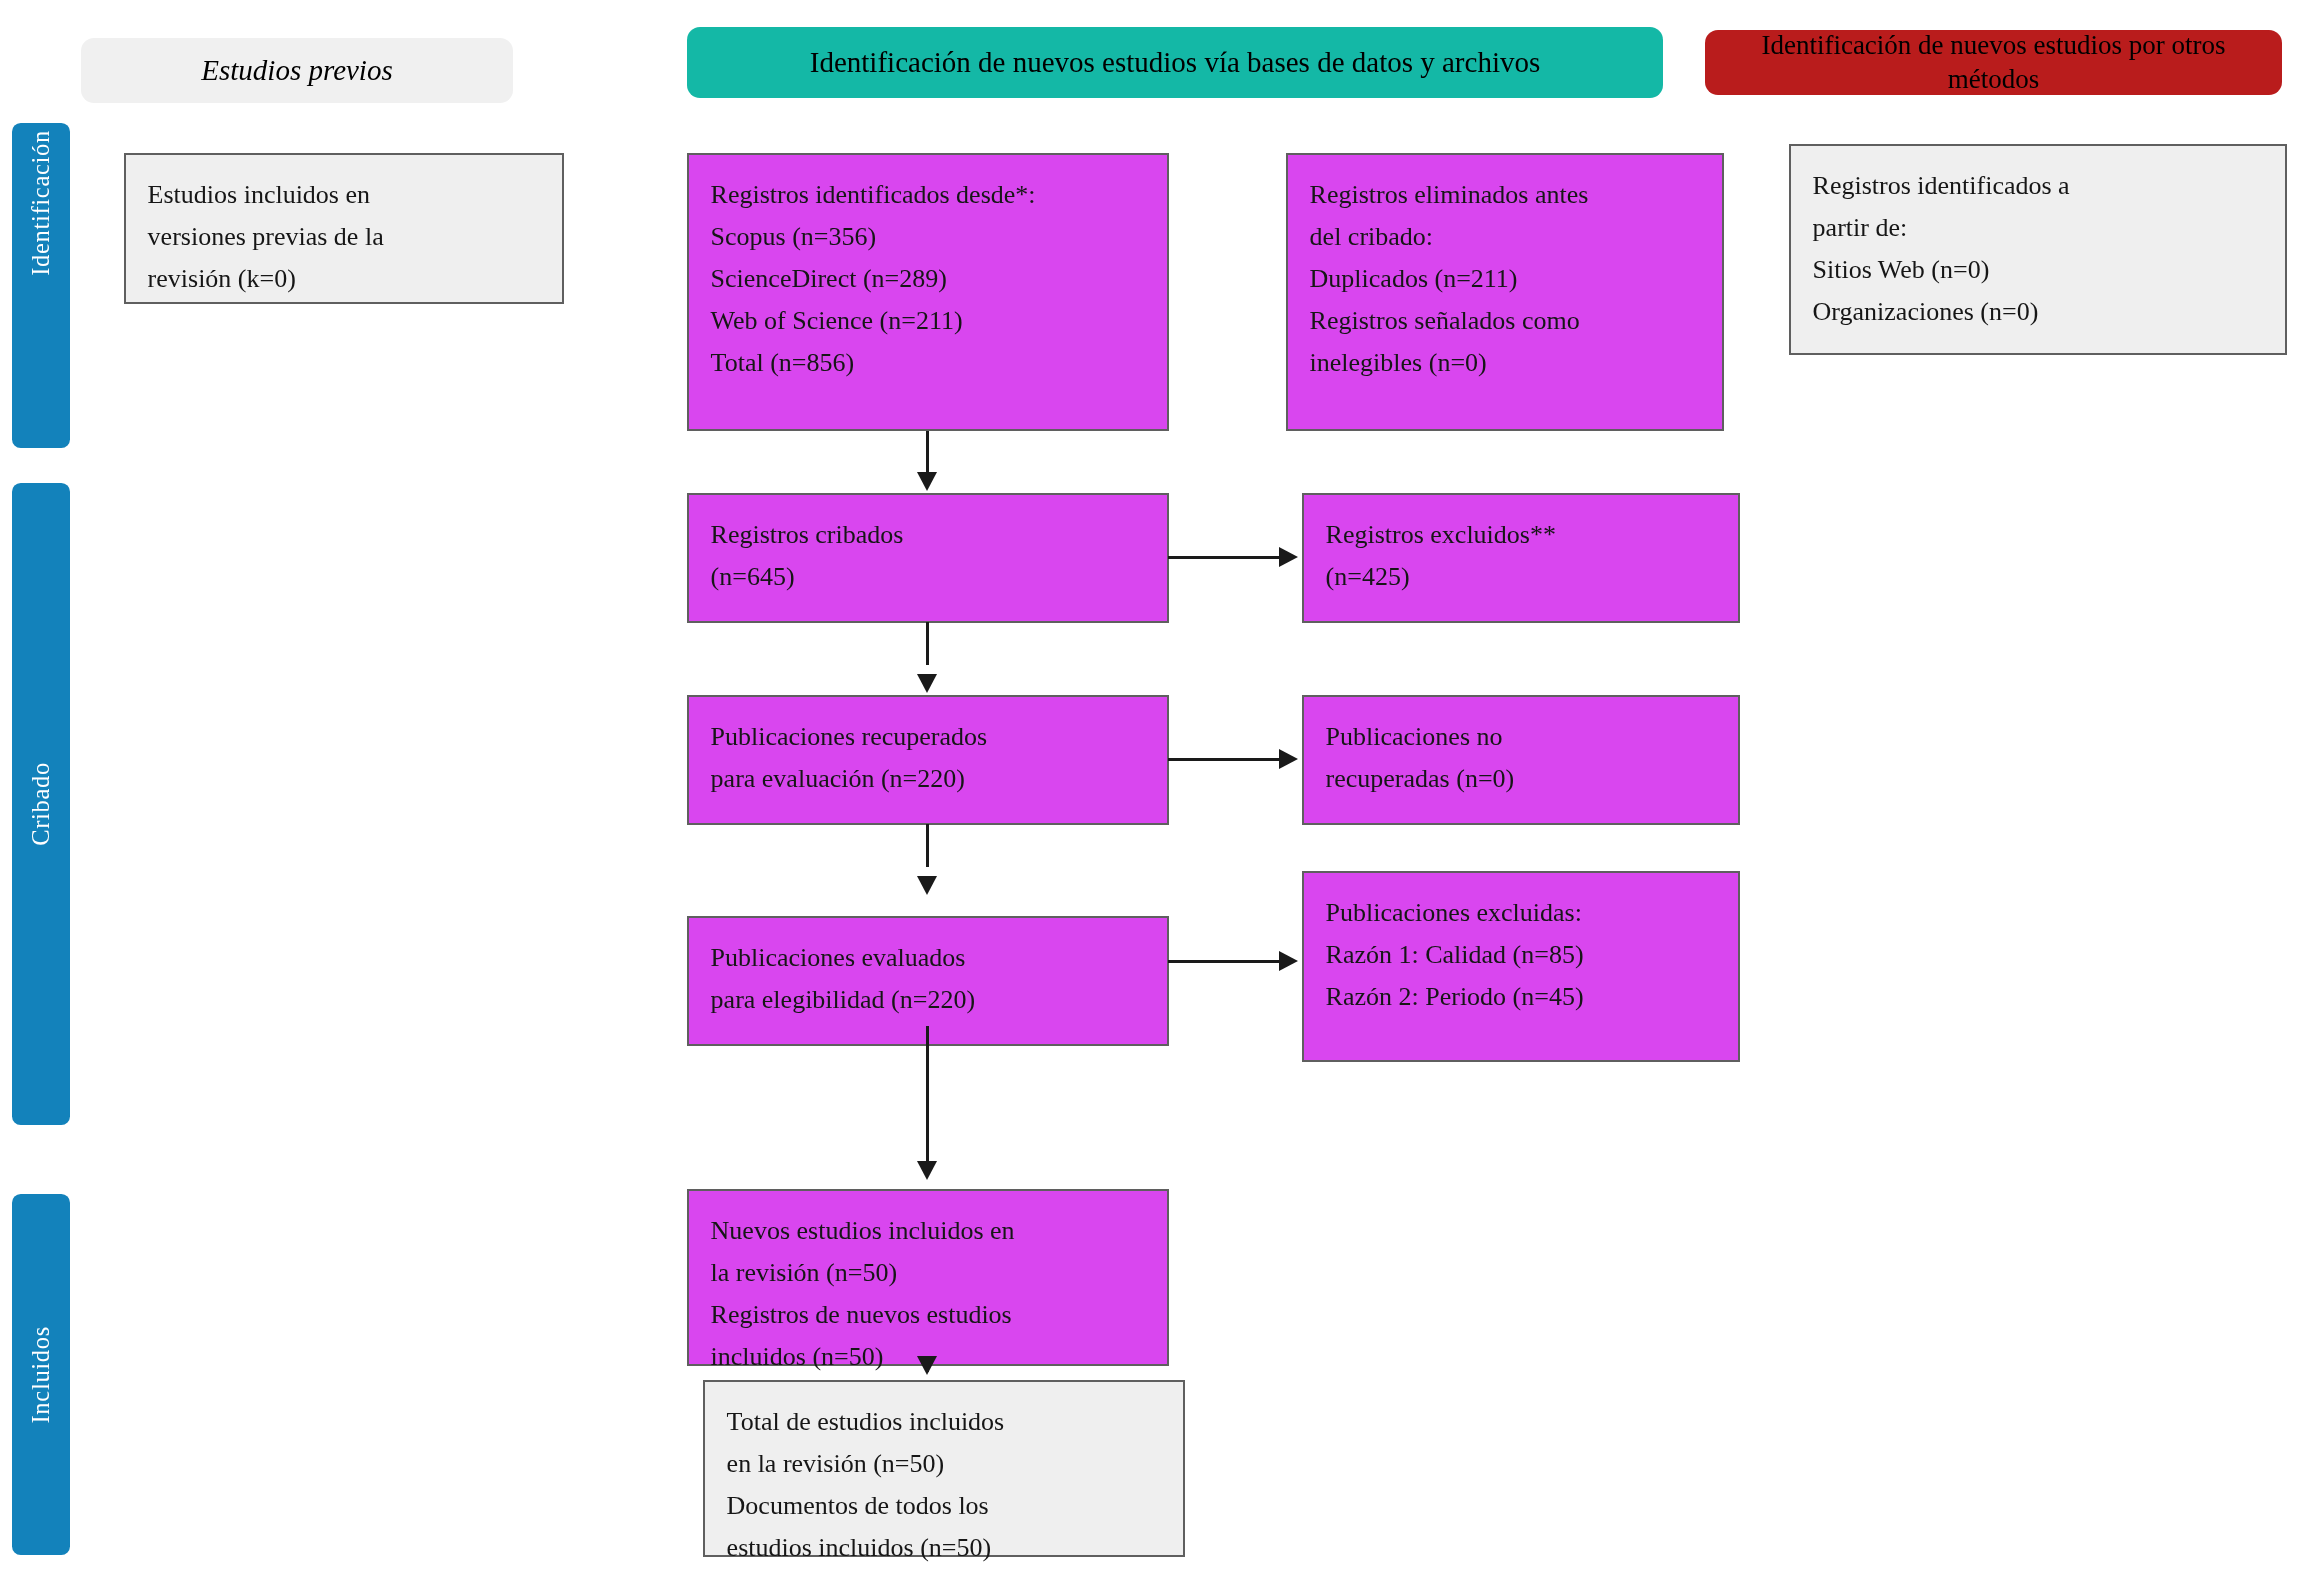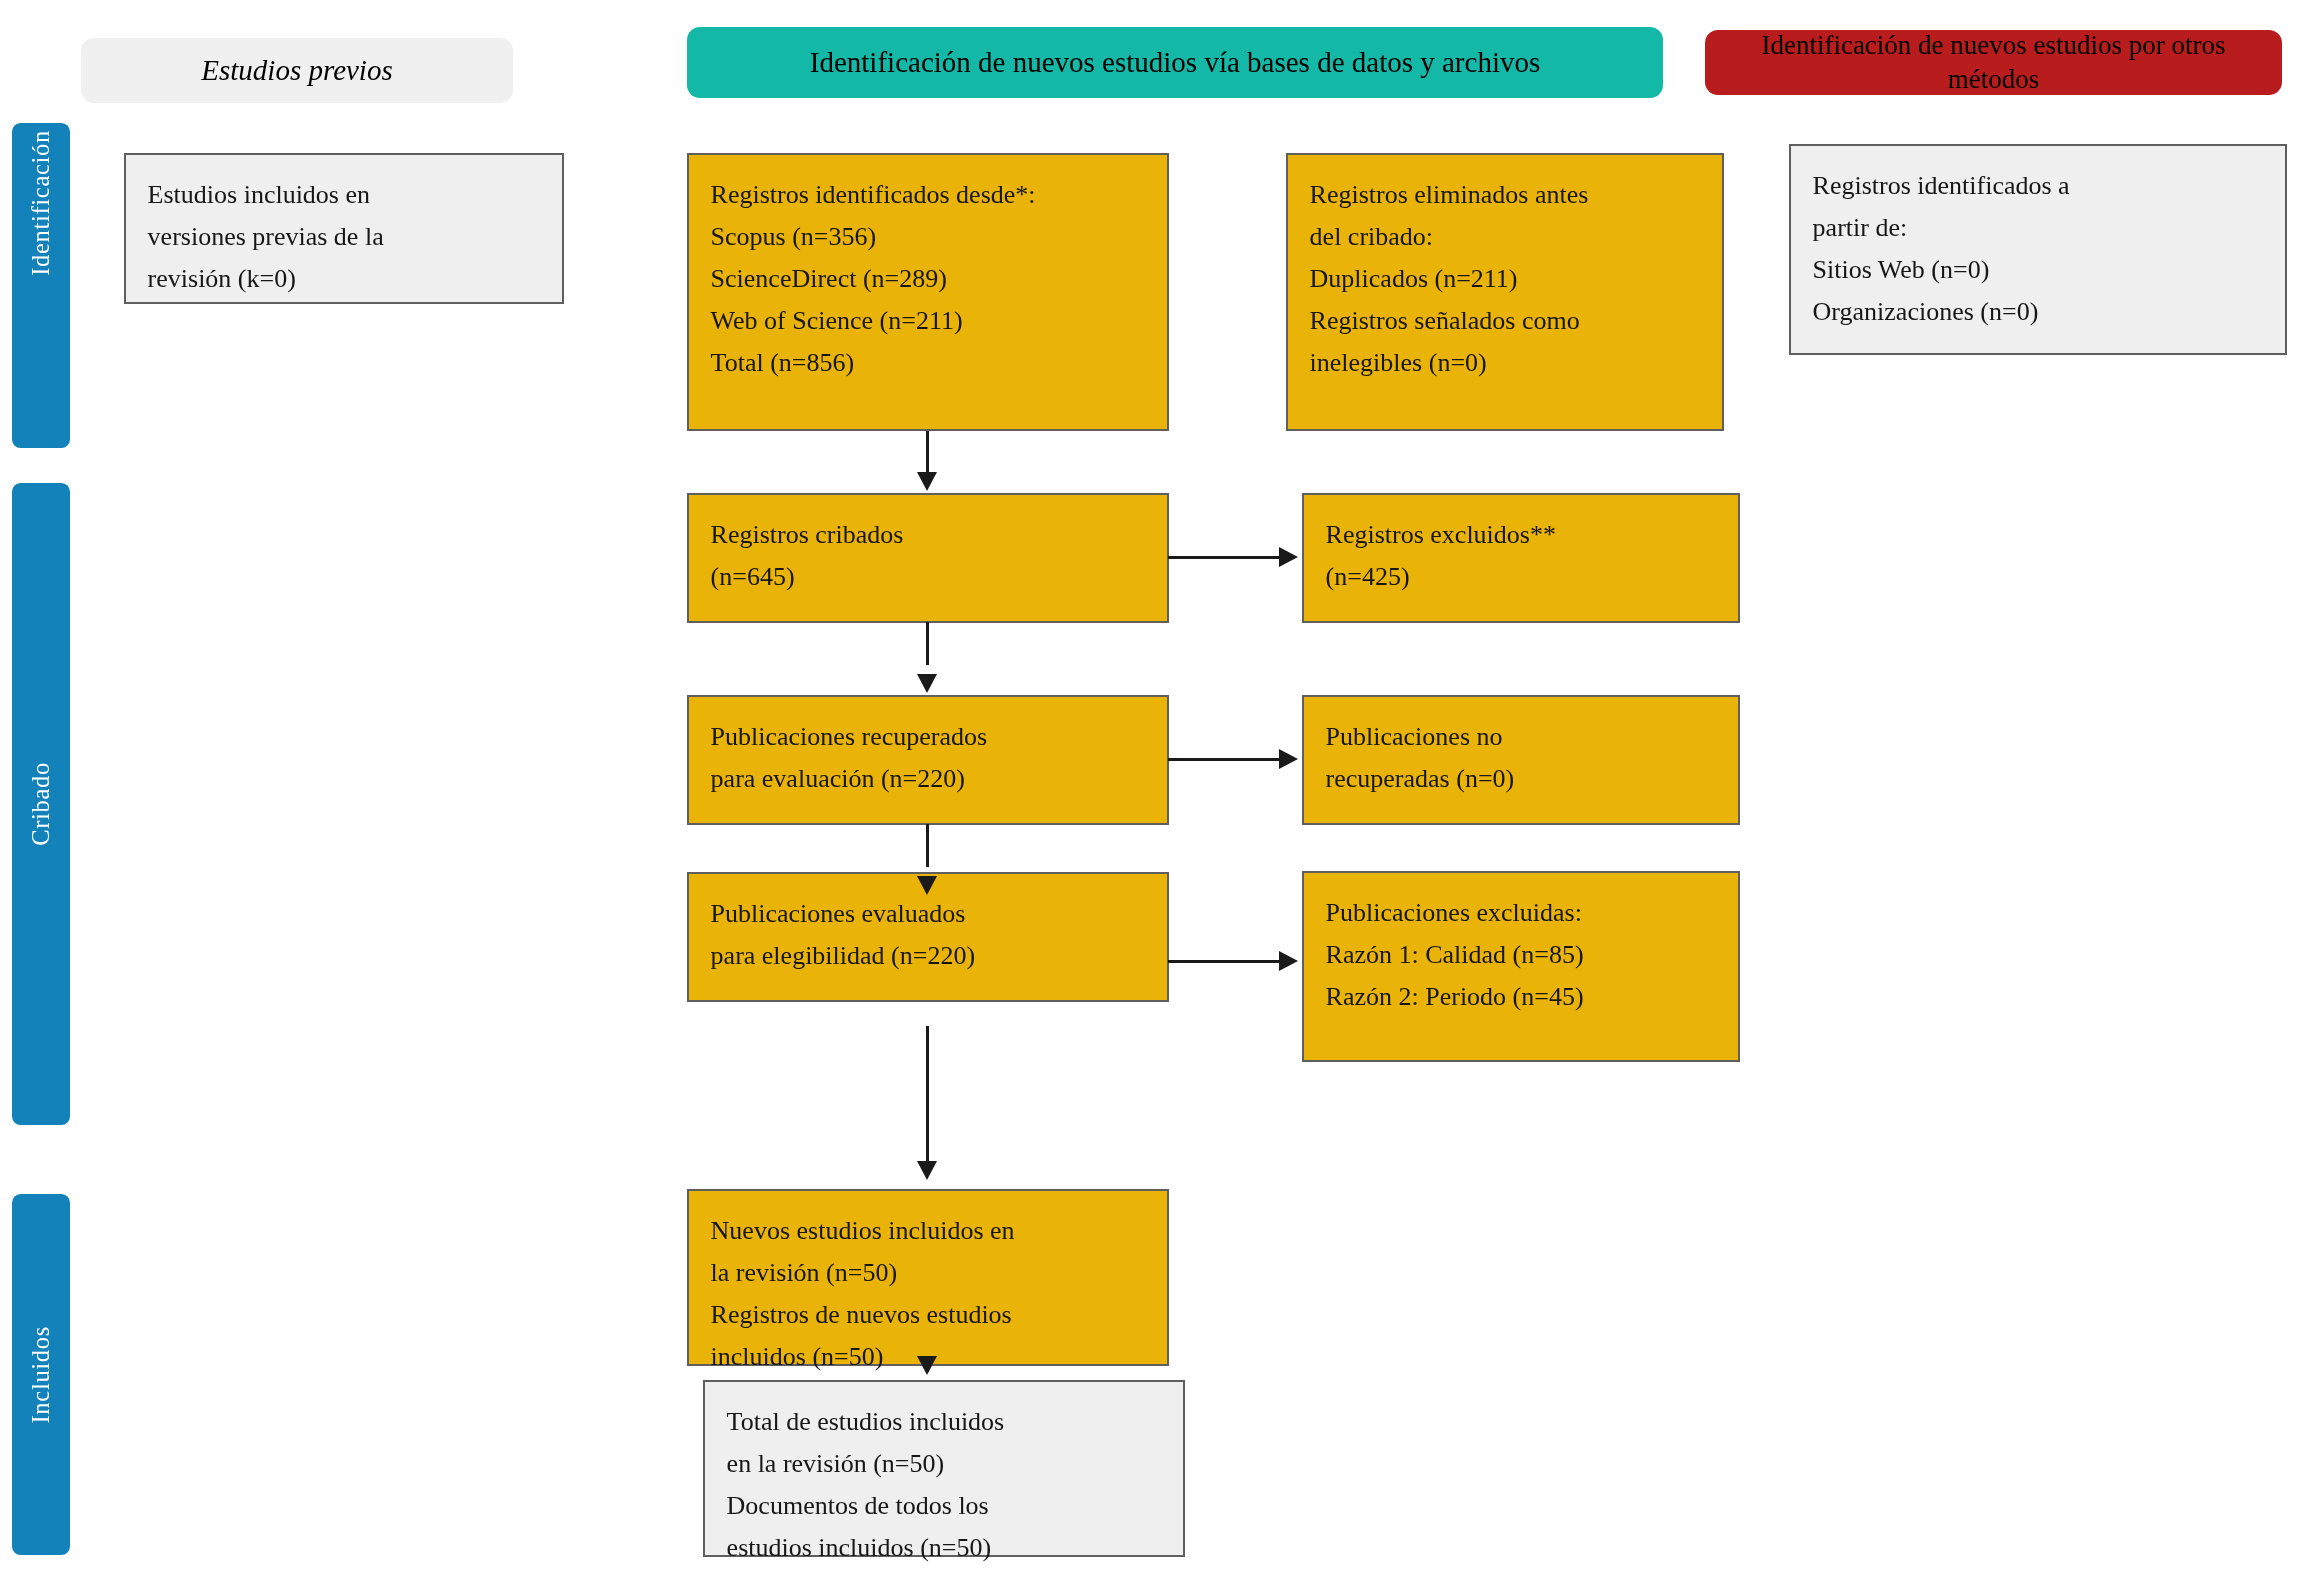--- a/index.html
+++ b/index.html
@@ -62,41 +62,41 @@
   #phase-identificacion { top: 123px;  height: 325px; align-items: flex-start; }
   #phase-identificacion span { margin-top: 7.2px; }
   #phase-cribado        { top: 483px;  height: 642px; }
   #phase-incluidos      { top: 1194px; height: 361px; }
 
   
   .box {
     position: absolute;
     box-sizing: border-box;
     border: 2.2px solid #5f5f5f;
-    background: #eab308;
+    background: #d946ef;
     padding: 19px 21.6px 13px 21.6px;
     font-size: 26px;
     line-height: 1.62;
     color: #161616;
   }
   .box.shaded { background: #efefef; margin-left: 16px; }
   .box .line { white-space: nowrap; }
 
   
   #box-prev-incl    { left: 108px;  top: 153px;  width: 440px;  height: 151px; }
   #box-identified   { left: 687px;  top: 153px;  width: 482px;  height: 278px; }
   #box-removed      { left: 1286px; top: 153px;  width: 438px;  height: 278px; }
   #box-other-src    { left: 1773px; top: 144px;  width: 498px;  height: 211px; }
 
   
   #box-screened     { left: 687px;  top: 493px;  width: 482px;  height: 130px; }
   #box-excluded     { left: 1302px; top: 493px;  width: 438px;  height: 130px; }
   #box-retrieved    { left: 687px;  top: 695px;  width: 482px;  height: 130px; }
   #box-not-retr     { left: 1302px; top: 695px;  width: 438px;  height: 130px; }
-  #box-assessed     { left: 687px;  top: 872px; width: 482px;  height: 130px; }
+  #box-assessed     { left: 687px;  top: 916px; width: 482px;  height: 130px; }
   #box-excl-reasons { left: 1302px; top: 871px; width: 438px;  height: 191px; }
 
   
   #box-new-included { left: 687px;  top: 1189px; width: 482px;  height: 177px; }
   #box-total-incl   { left: 687px;  top: 1380px; width: 482px;  height: 177px; }
 
   
   .vline {
     position: absolute;
     width: 2.9px;

